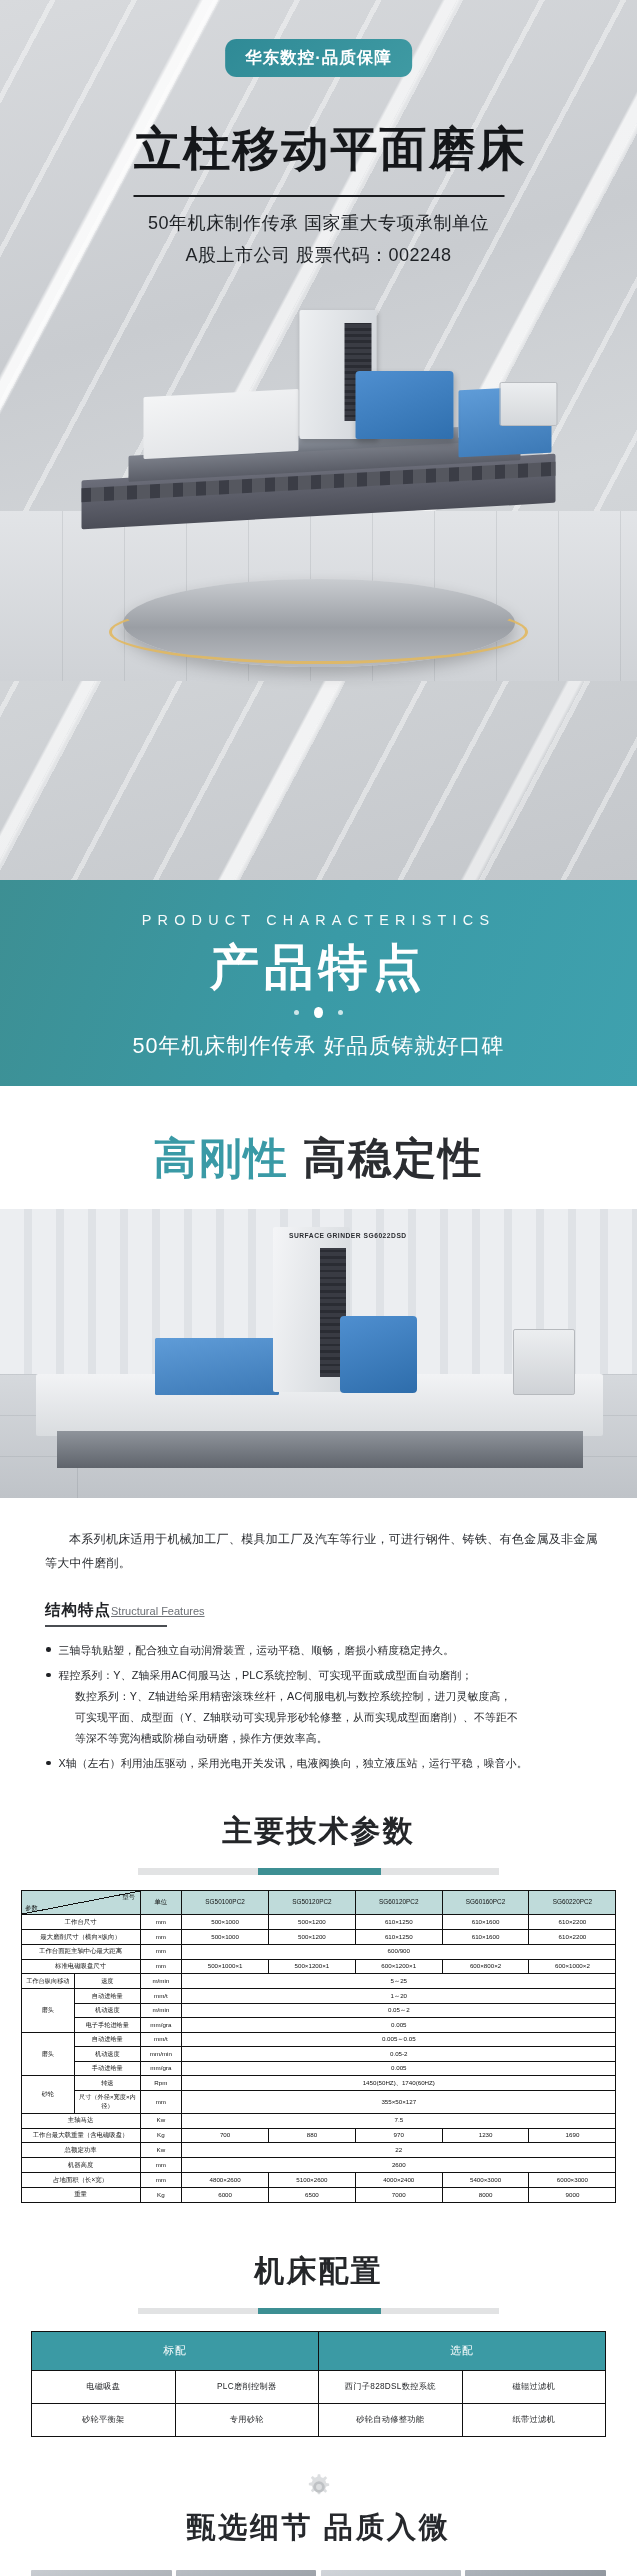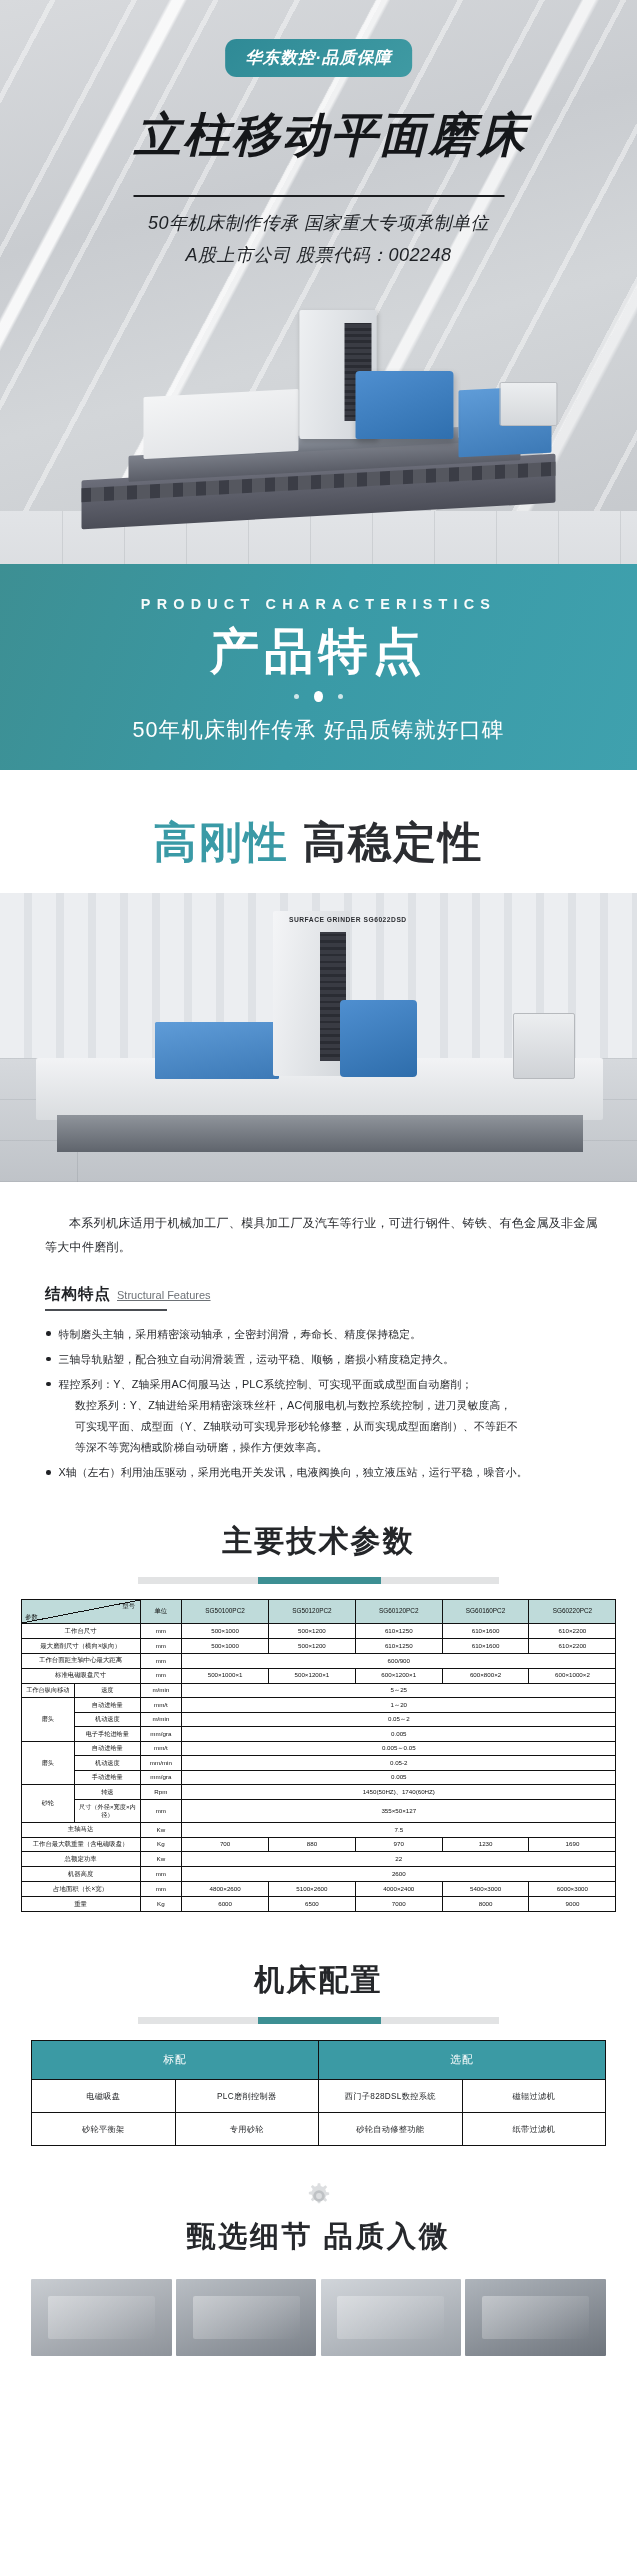--- a/index.html
+++ b/index.html
@@ -6,41 +6,40 @@
   html,body { width:637px; }
   body {
     font-family:"Liberation Sans","DejaVu Sans",sans-serif;
     background:#ffffff; color:#333;
     -webkit-font-smoothing:antialiased;
   }
   .page { width:637px; position:relative; overflow:hidden; }
 
   
   .hero {
-    position:relative; width:637px; height:564px;
+    position:relative; width:637px; height:880px;
     background:
       linear-gradient(118deg, rgba(255,255,255,0) 0 18%, rgba(255,255,255,.85) 18.4% 19.6%, rgba(255,255,255,0) 20% 40%,
                               rgba(255,255,255,.7) 40.3% 41.3%, rgba(255,255,255,0) 41.7% 62%,
                               rgba(255,255,255,.75) 62.3% 63.5%, rgba(255,255,255,0) 64% 84%,
                               rgba(255,255,255,.6) 84.3% 85.3%, rgba(255,255,255,0) 85.8% 100%),
       linear-gradient(165deg,#d8dadd 0%,#c9ccd0 35%,#d3d6d9 60%,#c4c7cb 100%);
     overflow:hidden;
-    font-style:italic;
   }
   .hero-stripes { position:absolute; inset:0; pointer-events:none;
     background:repeating-linear-gradient(118deg, rgba(255,255,255,0) 0 44px, rgba(255,255,255,.55) 44px 49px, rgba(255,255,255,0) 49px 72px);
     opacity:.75; }
   .badge {
     position:absolute; left:50%; transform:translateX(-50%); top:39px;
     background:linear-gradient(135deg,#2f8a96,#3f9aa3);
     color:#fff; border-radius:11.3px; padding:8.2px 20.6px;
     font-size:16.5px; font-weight:bold; letter-spacing:1px; white-space:nowrap;
   }
   .hero-title {
-    position:absolute; left:0; right:0; top:104px; text-align:center;
+    position:absolute; left:0; right:0; top:118px; text-align:center;
     font-size:47px; font-weight:bold; color:#15171a; letter-spacing:2.1px;margin-left:24px;
   }
   .hero-rule { position:absolute; left:50%; transform:translateX(-50%); top:195px;
     width:371px; height:1.5px; background:#1b1d20; }
   .hero-sub {
     position:absolute; left:0; right:0; top:208px; text-align:center;
     font-size:18px; color:#1e2125; line-height:1.75; letter-spacing:0.5px;
   }
   
   .machine-wrap { position:absolute; left:0; right:0; top:289px; height:392px; }
@@ -84,21 +83,21 @@
     background:linear-gradient(170deg,#5f9cd8,#3c79b6); transform:skewY(-3deg); border-radius:1.5px;}
   .mach .panel { position:absolute; left:433px; top:72px; width:58px; height:44px;
     background:linear-gradient(180deg,#eceef0,#d4d7da); border-radius:2.1px; border:1px solid #b9bcc0;}
 
   
   .teal-band {
     width:637px; height:206px;
     background:linear-gradient(110deg,#3d8f93 0%,#3a9aa6 50%,#3fa1ae 100%);
     color:#fff; text-align:center; padding-top:32px; position:relative;
   }
-  .pc-eyebrow { font-size:14.4px; letter-spacing:6.2px; font-weight:700; opacity:.96; }
+  .pc-eyebrow { font-size:14.4px; letter-spacing:6.2px; font-weight:400; opacity:.96; }
   .pc-title { font-size:49px; font-weight:bold; letter-spacing:5.2px; margin-top:13.4px; line-height:1.08; }
   .pc-dots { margin:12.4px auto 0; width:49px; display:flex; justify-content:space-between; align-items:center; }
   .pc-dots i { display:block; background:#fff; border-radius:50%; }
   .pc-dots i:nth-child(1){ width:5.2px;height:5.2px;opacity:.75; }
   .pc-dots i:nth-child(2){ width:8.8px;height:11.3px;border-radius:50%; }
   .pc-dots i:nth-child(3){ width:5.2px;height:5.2px;opacity:.75; }
   .pc-sub { font-size:21.6px; margin-top:13.4px; letter-spacing:1px; }
 
   
   .rigid { width:637px; padding:44px 0 20.6px; text-align:center; background:#fff; }
@@ -131,21 +130,21 @@
   .photo .pguard { position:absolute; left:155px; top:129px; width:124px; height:57px;
     background:linear-gradient(170deg,#5f9cd8,#3c79b6); border-radius:1.5px; }
   .photo .ppanel { position:absolute; right:62px; top:120px; width:62px; height:66px;
     background:linear-gradient(180deg,#eceef0,#cfd2d6); border:1px solid #b6b9bd; border-radius:2.1px; }
   .photo .logo { position:absolute; left:289px; top:23px; font-size:6.7px; letter-spacing:0.5px;
     color:#2b2d31; font-weight:bold; }
 
   
   .body-sec { padding:29px 29px 5.2px;margin-left:16px; }
   .lead { font-size:12px; line-height:2.0; color:#2a2c30; text-indent:2em; letter-spacing:0.3px; }
-  .sf-head { margin-top:25px; display:flex; align-items:baseline; gap:6px; }
+  .sf-head { margin-top:25px; display:flex; align-items:baseline; gap:0; }
   .sf-head .zh { font-size:15.5px; font-weight:bold; color:#1f2125; letter-spacing:1px; }
   .sf-head .en { font-size:11px; color:#6d7176;text-decoration:underline; }
   .sf-rule { width:122px; height:2.6px; background:#4a4d52; margin-top:4.1px; }
   ul.feat { list-style:none; margin-top:12.4px; }
   ul.feat li { position:relative; padding-left:13.4px; font-size:10.8px; line-height:1.95;
     color:#26282c; margin-bottom:4.1px; letter-spacing:0.2px; }
   ul.feat li:before { content:""; position:absolute; left:1px; top:7.7px;
     width:4.6px; height:4.6px; border-radius:50%; background:#1f2125; }
   ul.feat li .sub { display:block; padding-left:16.5px; }
 
@@ -260,21 +259,20 @@
   <section class="body-sec">
     <p class="lead">本系列机床适用于机械加工厂、模具加工厂及汽车等行业，可进行钢件、铸铁、有色金属及非金属等大中件磨削。</p>
 
     <div class="sf-head">
       <span class="zh">结构特点</span>
       <span class="en">Structural Features</span>
     </div>
     <div class="sf-rule"></div>
 
     <ul class="feat">
-      <li><span>特制磨头主轴，采用精密滚动轴承，全密封润滑，寿命长、精度保持稳定。</span></li>
       <li><span>三轴导轨贴塑，配合独立自动润滑装置，运动平稳、顺畅，磨损小精度稳定持久。</span></li>
       <li>
         <span>程控系列：Y、Z轴采用AC伺服马达，PLC系统控制、可实现平面或成型面自动磨削；</span>
         <span class="sub">数控系列：Y、Z轴进给采用精密滚珠丝杆，AC伺服电机与数控系统控制，进刀灵敏度高，</span>
         <span class="sub">可实现平面、成型面（Y、Z轴联动可实现异形砂轮修整，从而实现成型面磨削）、不等距不</span>
         <span class="sub">等深不等宽沟槽或阶梯自动研磨，操作方便效率高。</span>
       </li>
       <li><span>X轴（左右）利用油压驱动，采用光电开关发讯，电液阀换向，独立液压站，运行平稳，噪音小。</span></li>
     </ul>
   </section>

